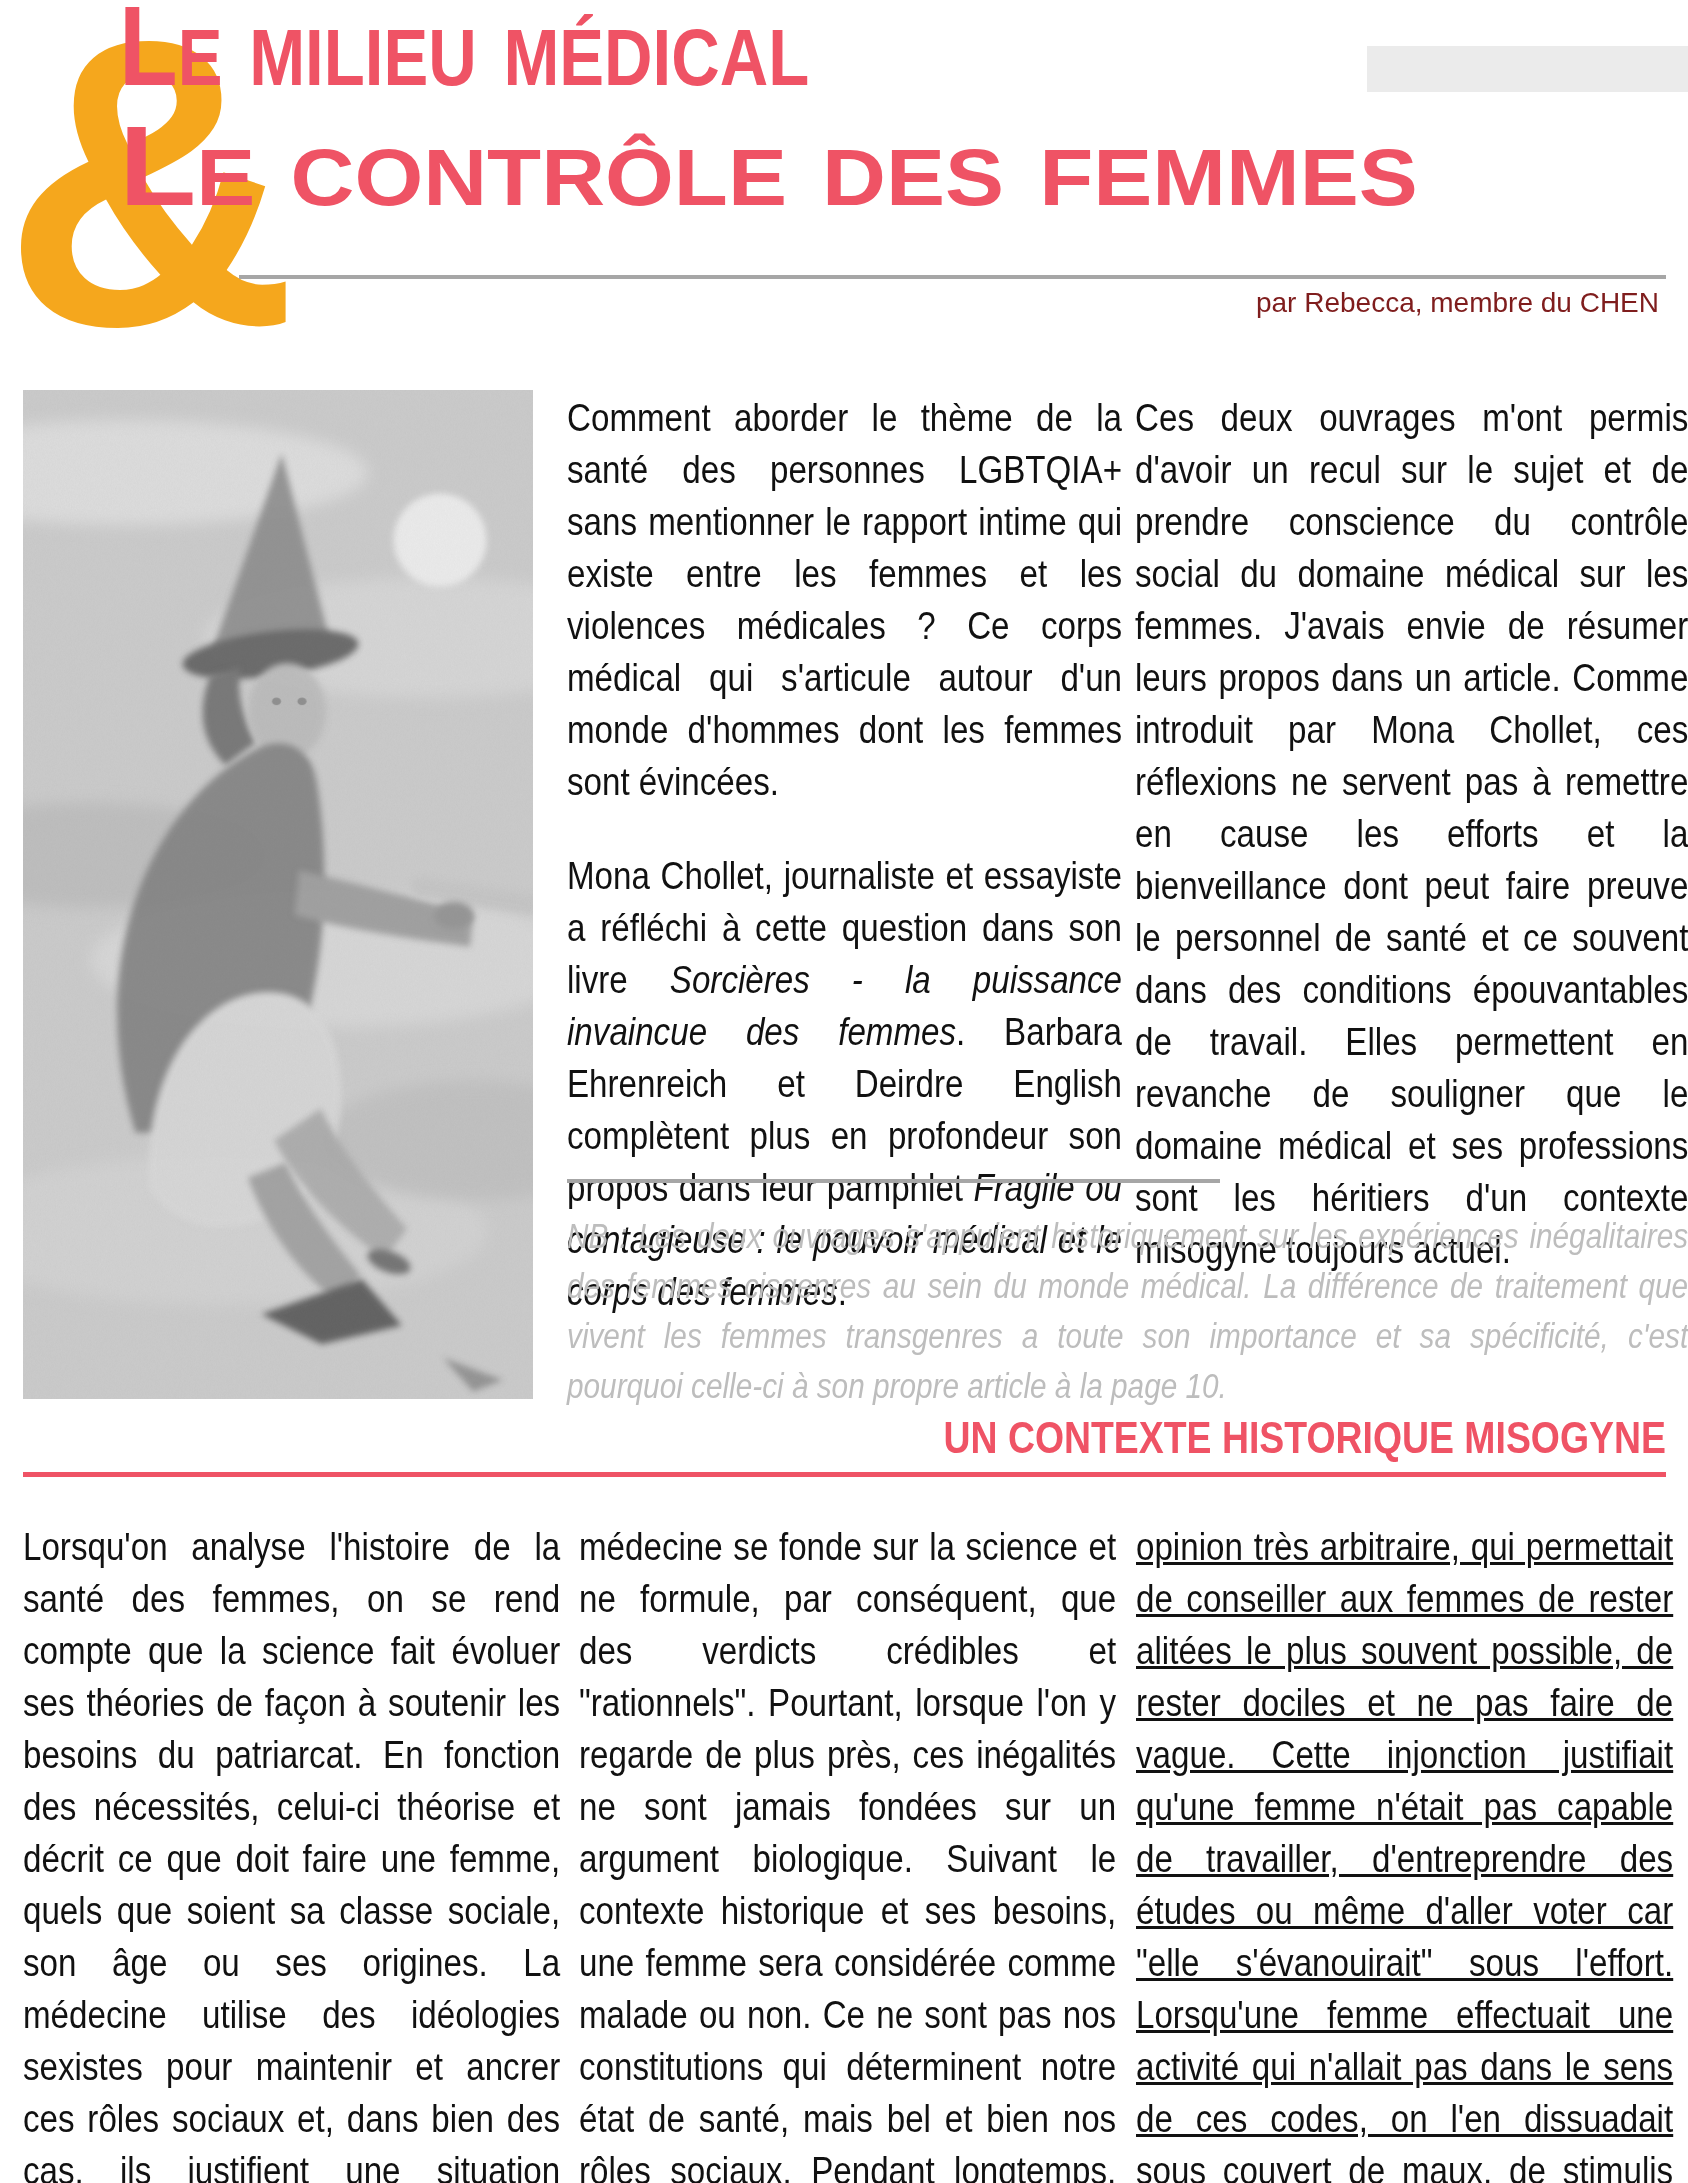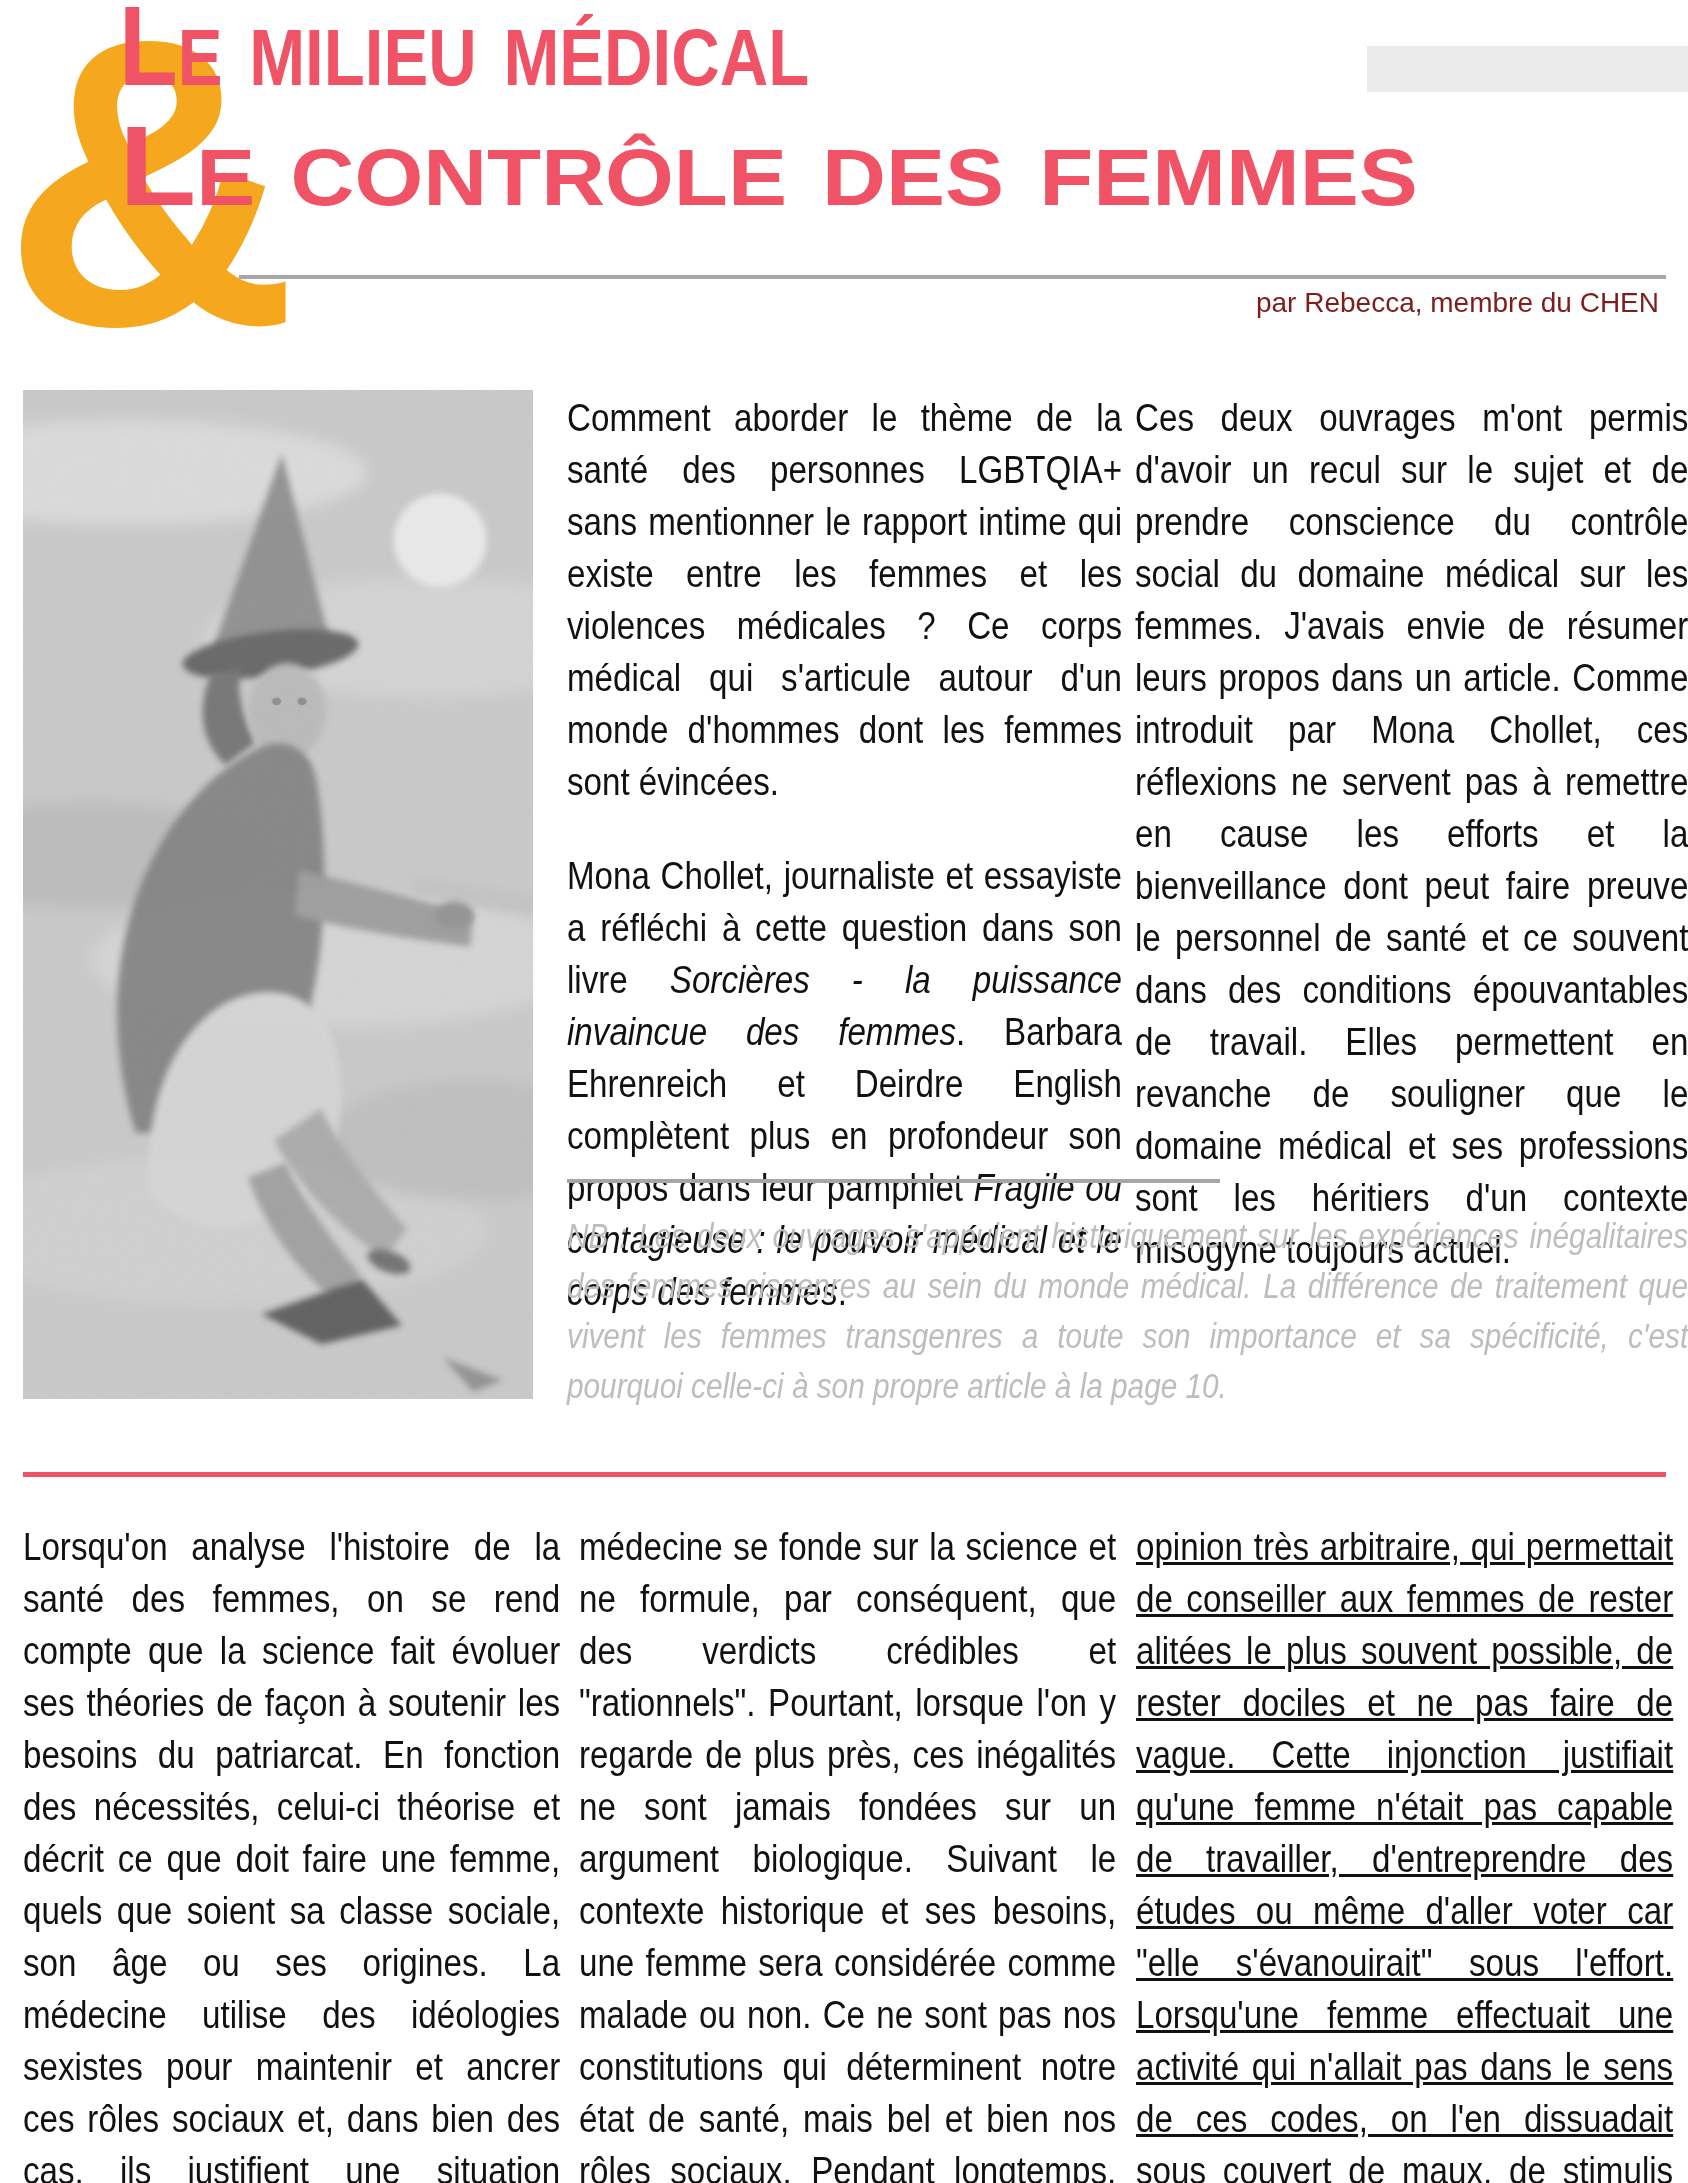--- a/index.html
+++ b/index.html
@@ -142,20 +142,23 @@
     <div class="cond">
       <p>Ces deux ouvrages m'ont permis d'avoir un recul sur le sujet et de prendre conscience du contrôle social du domaine médical sur les femmes. J'avais envie de résumer leurs propos dans un article. Comme introduit par Mona Chollet, ces réflexions ne servent pas à remettre en cause les efforts et la bienveillance dont peut faire preuve le personnel de santé et ce souvent dans des conditions épouvantables de travail. Elles permettent en revanche de souligner que le domaine médical et ses professions sont les héritiers d'un contexte misogyne toujours actuel.</p>
     </div>
   </div>
 
   <div class="abs hr-note"></div>
   <div class="abs note">
     <div class="cond">NB : Les deux ouvrages s'appuient historiquement sur les expériences inégalitaires des femmes cisgenres au sein du monde médical. La différence de traitement que vivent les femmes transgenres a toute son importance et sa spécificité, c'est pourquoi celle-ci à son propre article à la page 10.</div>
   </div>
 
+  <div class="abs shead">
+    <span class="cond">UN CONTEXTE HISTORIQUE MISOGYNE</span>
+  </div>
   <div class="abs hr-red"></div>
 
   <div class="abs col bcol bcol1">
     <div class="cond">
       <p>Lorsqu'on analyse l'histoire de la santé des femmes, on se rend compte que la science fait évoluer ses théories de façon à soutenir les besoins du patriarcat. En fonction des nécessités, celui-ci théorise et décrit ce que doit faire une femme, quels que soient sa classe sociale, son âge ou ses origines. La médecine utilise des idéologies sexistes pour maintenir et ancrer ces rôles sociaux et, dans bien des cas, ils justifient une situation défavorable aux femmes. Il est d'autant plus difficile de s'opposer à cette tendance lorsqu'on considère généralement que la</p>
     </div>
   </div>
   <div class="abs col bcol bcol2">
     <div class="cond">
       <p>médecine se fonde sur la science et ne formule, par conséquent, que des verdicts crédibles et "rationnels". Pourtant, lorsque l'on y regarde de plus près, ces inégalités ne sont jamais fondées sur un argument biologique. Suivant le contexte historique et ses besoins, une femme sera considérée comme malade ou non. Ce ne sont pas nos constitutions qui déterminent notre état de santé, mais bel et bien nos rôles sociaux. Pendant longtemps, la société a considéré que les femmes possédaient une constitution faible, malade et déficiente par nature. Une</p>

